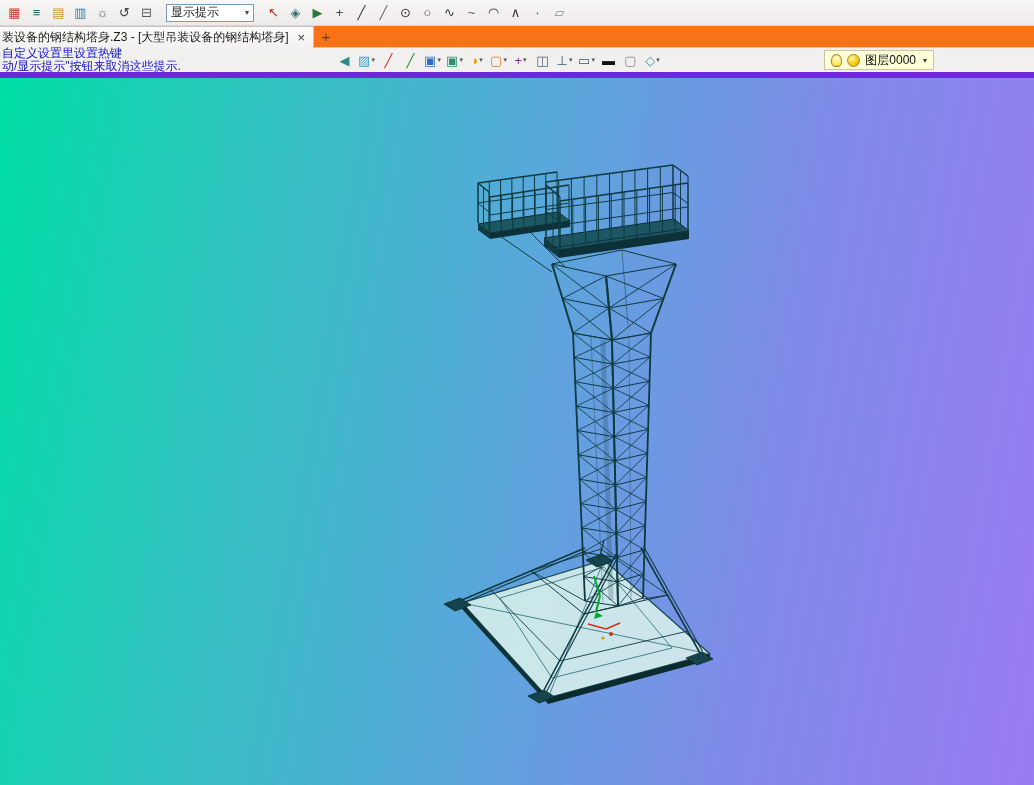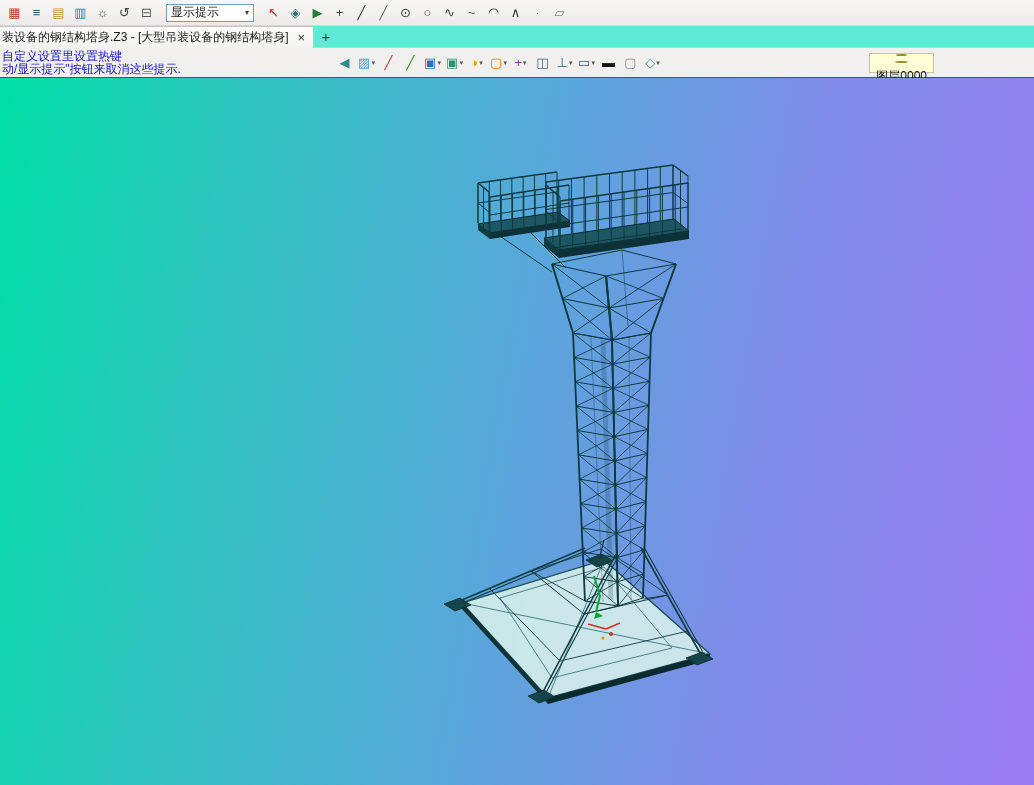--- a/index.html
+++ b/index.html
@@ -28,52 +28,52 @@
     width:88px;height:18px;box-sizing:border-box;margin:0 8px;
     background:#fff;border:1px solid #7a9ab5;
     display:flex;align-items:center;justify-content:space-between;
     padding:0 4px;font-size:12px;
   }
   .combo .caret{font-size:8px;color:#444;}
 
   
   .tabbar{
     height:22px;box-sizing:border-box;flex:none;
-    background:#5eead4;border-bottom:1px solid #cfcdca;
+    background:#f97316;border-bottom:1px solid #cfcdca;
     display:flex;align-items:center;
   }
   .tab{
     width:314px;height:22px;box-sizing:border-box;
     background:linear-gradient(#fdfdfc,#f3f1ef);
     border:1px solid #c6c4c1;border-bottom:none;border-left:none;
     display:flex;align-items:center;gap:7px;padding:0 8px 0 2px;
     font-size:12px;color:#1a1a1a;
   }
   .tab-label{flex:1;overflow:hidden;white-space:nowrap;direction:rtl;text-align:left;}
   .tab-label span{unicode-bidi:plaintext;}
   .tab-close{font-size:13px;color:#333;line-height:1;}
   .newtab{
     width:24px;height:20px;display:flex;align-items:center;justify-content:center;
     font-size:15px;color:#444;
   }
 
   
   .toolbar2{
     height:30px;box-sizing:border-box;flex:none;
-    background:#f2f0ee;border-bottom:1px solid #6d28d9;
+    background:#f2f0ee;border-bottom:6px solid #6d28d9;
     display:flex;align-items:center;
   }
   .hints{
     width:332px;flex:none;font-size:12px;line-height:13px;
     color:#1414cc;padding-left:2px;overflow:hidden;white-space:nowrap;
   }
   .layerbox{
     margin-left:auto;margin-right:100px;height:20px;box-sizing:border-box;
     background:#ffffd8;border:1px solid #c9c69d;
-    display:flex;align-items:center;gap:5px;padding:0 6px;font-size:12px;color:#111;flex-direction:column;
+    display:flex;align-items:center;gap:5px;padding:0 6px;font-size:12px;color:#111;
   }
   .bulb{
     width:9px;height:11px;border-radius:50% 50% 40% 40%;
     background:radial-gradient(circle at 50% 35%,#fffbe0 0%,#ffe34d 70%,#d9b411 100%);
     border:1px solid #9a8a30;display:inline-block;
   }
   .ball{
     width:11px;height:11px;border-radius:50%;
     background:radial-gradient(circle at 35% 30%,#fff3a0,#f5c400 65%,#c89a00);
     border:1px solid #9a8a30;display:inline-block;

